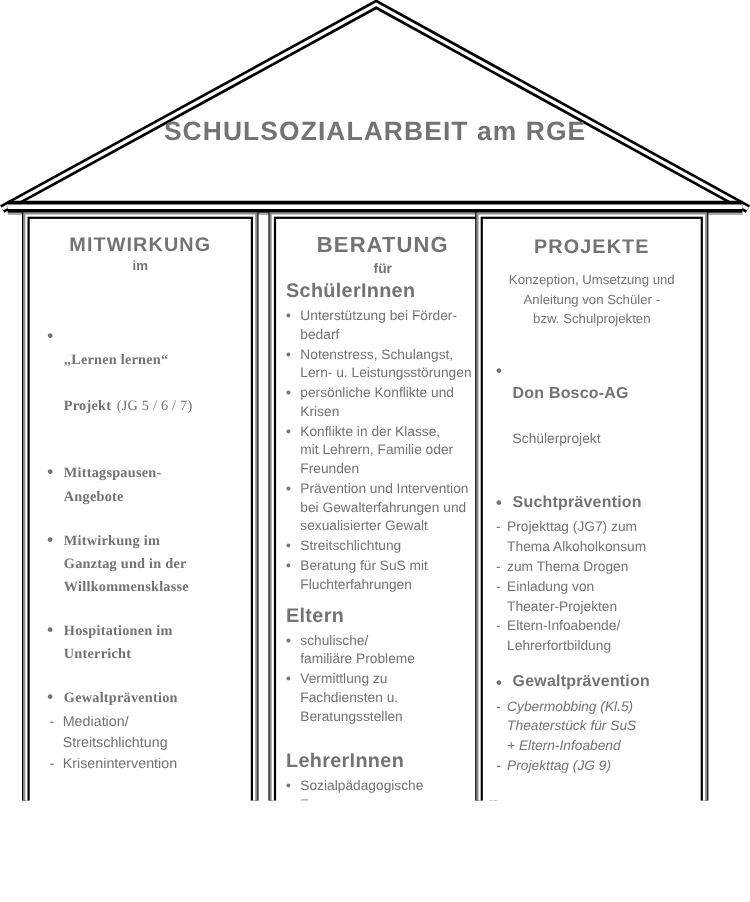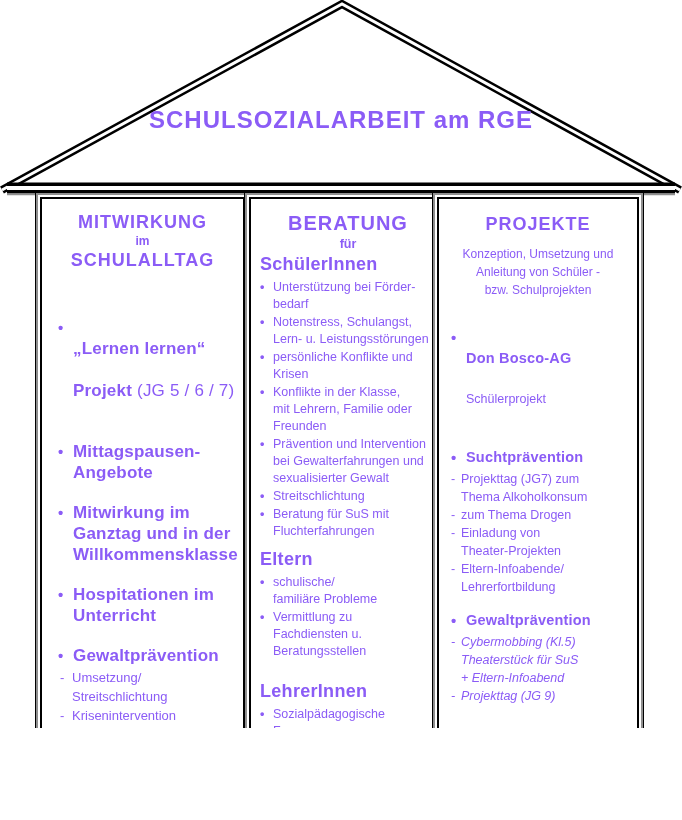--- a/index.html
+++ b/index.html
@@ -1,33 +1,33 @@
 <!DOCTYPE html>
 <html><head>
 <meta charset="utf-8">
 <style>
   html,body { margin:0; padding:0; background:#fff; }
   .canvas {
     position:relative; width:682px; height:728px; overflow:hidden;
-    background:#fff; color:#8b5cf6;
+    background:#fff; color:#737373;
     font-family:"Liberation Sans", sans-serif;
   }
   .roof-svg { position:absolute; top:0; left:0; }
   .roof-title {
     position:absolute; top:106px; left:0; width:682px;
     text-align:center; font-size:24px; font-weight:bold; letter-spacing:1px;
   }
   
   .framebox {
     position:absolute; background:#fff; box-sizing:border-box;
     border:2px solid #000;
     box-shadow:0 0 0 2px #fff, 0 0 0 4px #8f8f8f, 0 0 0 5px #000;
   }
   .col  { top:197px; height:556px; }
-  .col1 { left:40px;  width:205px; }
+  .col1 { left:25px;  width:205px; }
   .col2 { left:249px; width:198px; }
   .col3 { left:437px; width:202px; }
   .footerbox { top:769px; left:27px; width:633px; height:62px; text-align:center; }
   .footer-label { font-size:20px; letter-spacing:0.5px; }
 
   
   .c1-head { text-align:center; padding-top:12px; font-weight:bold; }
   .h-big   { font-size:18px; letter-spacing:1px; line-height:22px; }
   .h-small { font-size:12px; line-height:16px; }
   .c2-head { text-align:center; padding-top:12px; }
@@ -41,21 +41,21 @@
   .d-row { display:flex; }
   .mark  { flex:none; font-weight:bold; }
   .txt   { white-space:pre-line; }
   .blk   { display:block; }
   .reg   { font-weight:normal; margin-left:5px; }
 
   
   .c1-body { padding:46px 6px 0 16px; }
   .c1-item { margin-bottom:19px; }
   .c1-item .mark { width:15px; font-size:15px; line-height:21px; }
-  .c1-txt  { font-weight:bold; font-size:17px; line-height:21px; letter-spacing:0.2px; }
+  .c1-txt  { font-weight:bold; font-size:13px; line-height:21px; letter-spacing:0.2px;font-family:Liberation Serif, serif; }
   .c1-gewalt { margin-bottom:2px; }
   .c1-dash { font-size:13px; line-height:19px; }
   .c1-dash .mark { width:12px; font-weight:normal; padding-left:2px; }
 
   
   .c2-body { padding:0 4px 0 9px; }
   .sec-title { font-size:18px; font-weight:bold; letter-spacing:0.3px; line-height:22px; margin-bottom:4px; }
   .sec-eltern   { margin-top:8px; }
   .sec-lehrer   { margin-top:20px; }
   .c2-bullet { font-size:12.5px; line-height:17px; margin-bottom:1px; }
@@ -86,21 +86,20 @@
     <line x1="7" y1="188" x2="675" y2="188" stroke="#fff" stroke-width="4"></line>
     <line x1="7" y1="194.5" x2="675" y2="194.5" stroke="#8f8f8f" stroke-width="1.5"></line>
   </svg>
 
   <div class="roof-title">SCHULSOZIALARBEIT am RGE</div>
 
   <div class="framebox col col1">
     <div class="c1-head">
       <div class="h-big">MITWIRKUNG</div>
       <div class="h-small">im</div>
-      <div class="h-big">SCHULALLTAG</div>
     </div>
     <div class="c1-body">
       <div class="b-row c1-item">
         <span class="mark">•</span>
         <span class="txt c1-txt">
           <span class="blk">„Lernen lernen“</span>
           <span class="blk"><span>Projekt</span><span class="reg">(JG 5 / 6 / 7)</span></span>
         </span>
       </div>
       <div class="b-row c1-item">
@@ -118,21 +117,21 @@
         <span class="mark">•</span>
         <span class="txt c1-txt">Hospitationen im
 Unterricht</span>
       </div>
       <div class="b-row c1-item c1-gewalt">
         <span class="mark">•</span>
         <span class="txt c1-txt">Gewaltprävention</span>
       </div>
       <div class="d-row c1-dash">
         <span class="mark">-</span>
-        <span class="txt">Umsetzung/
+        <span class="txt">Mediation/
 Streitschlichtung</span>
       </div>
       <div class="d-row c1-dash">
         <span class="mark">-</span>
         <span class="txt">Krisenintervention</span>
       </div>
     </div>
   </div>
 
   <div class="framebox col col2">

